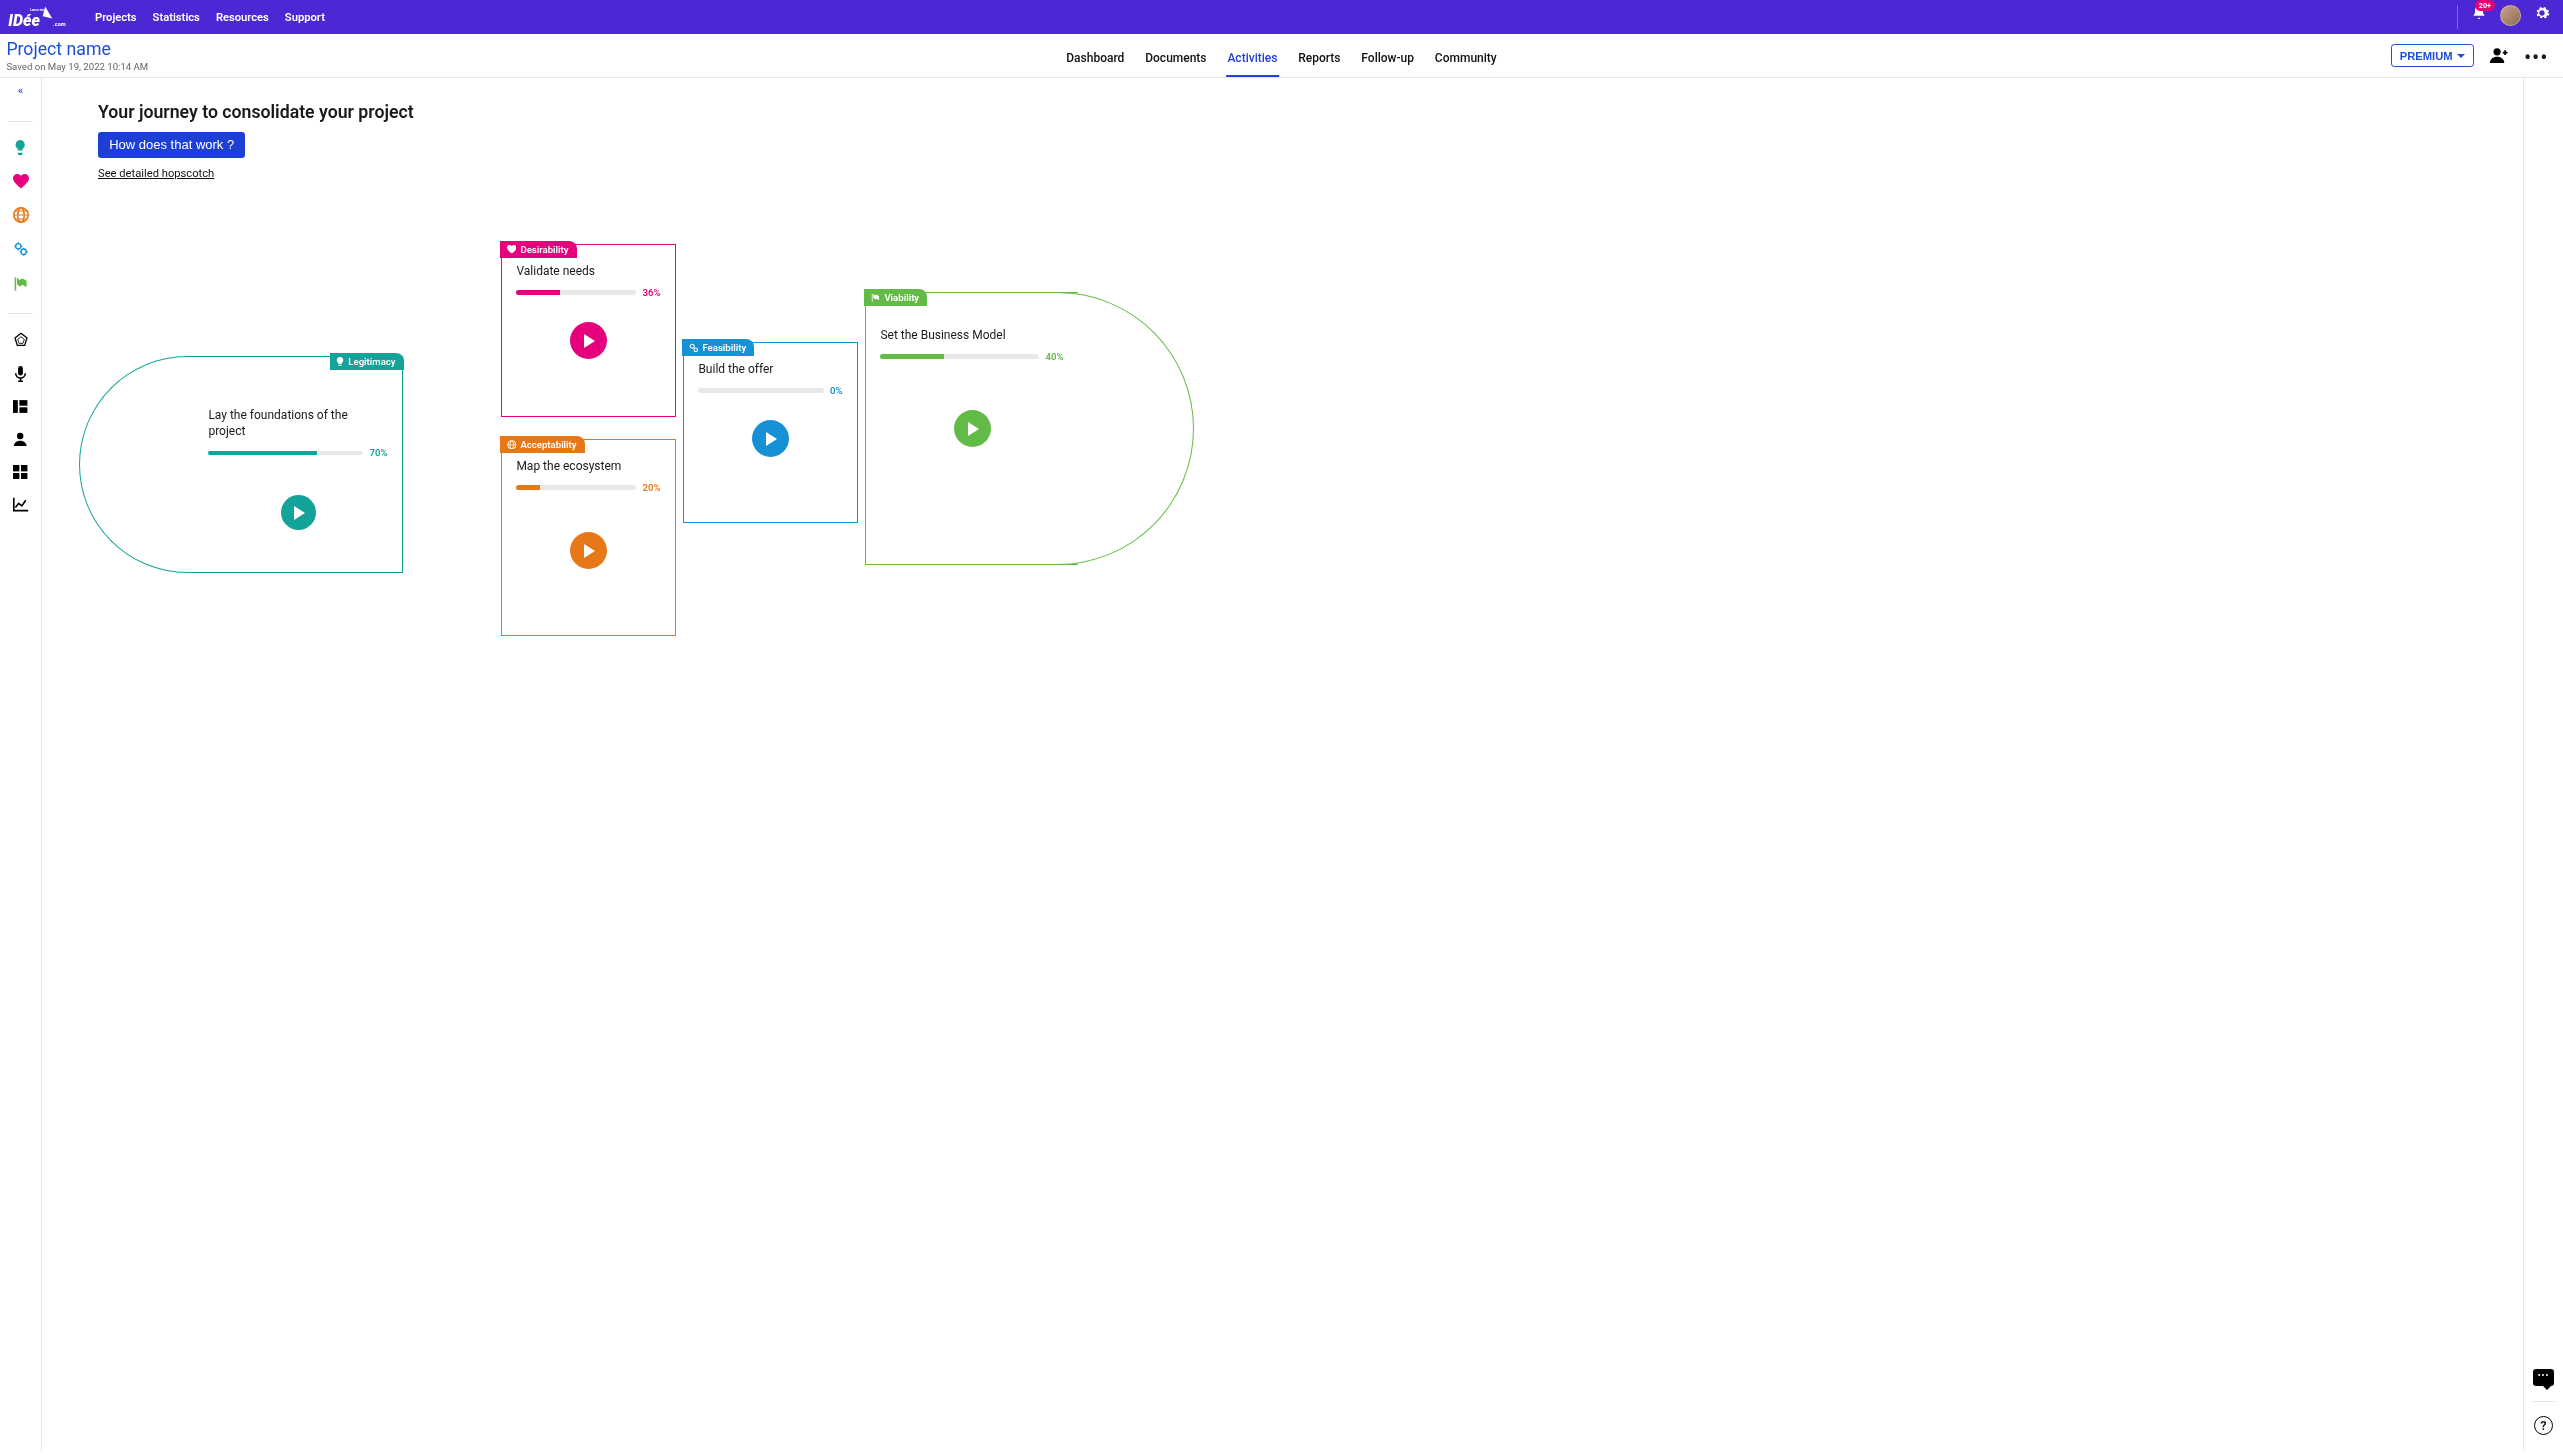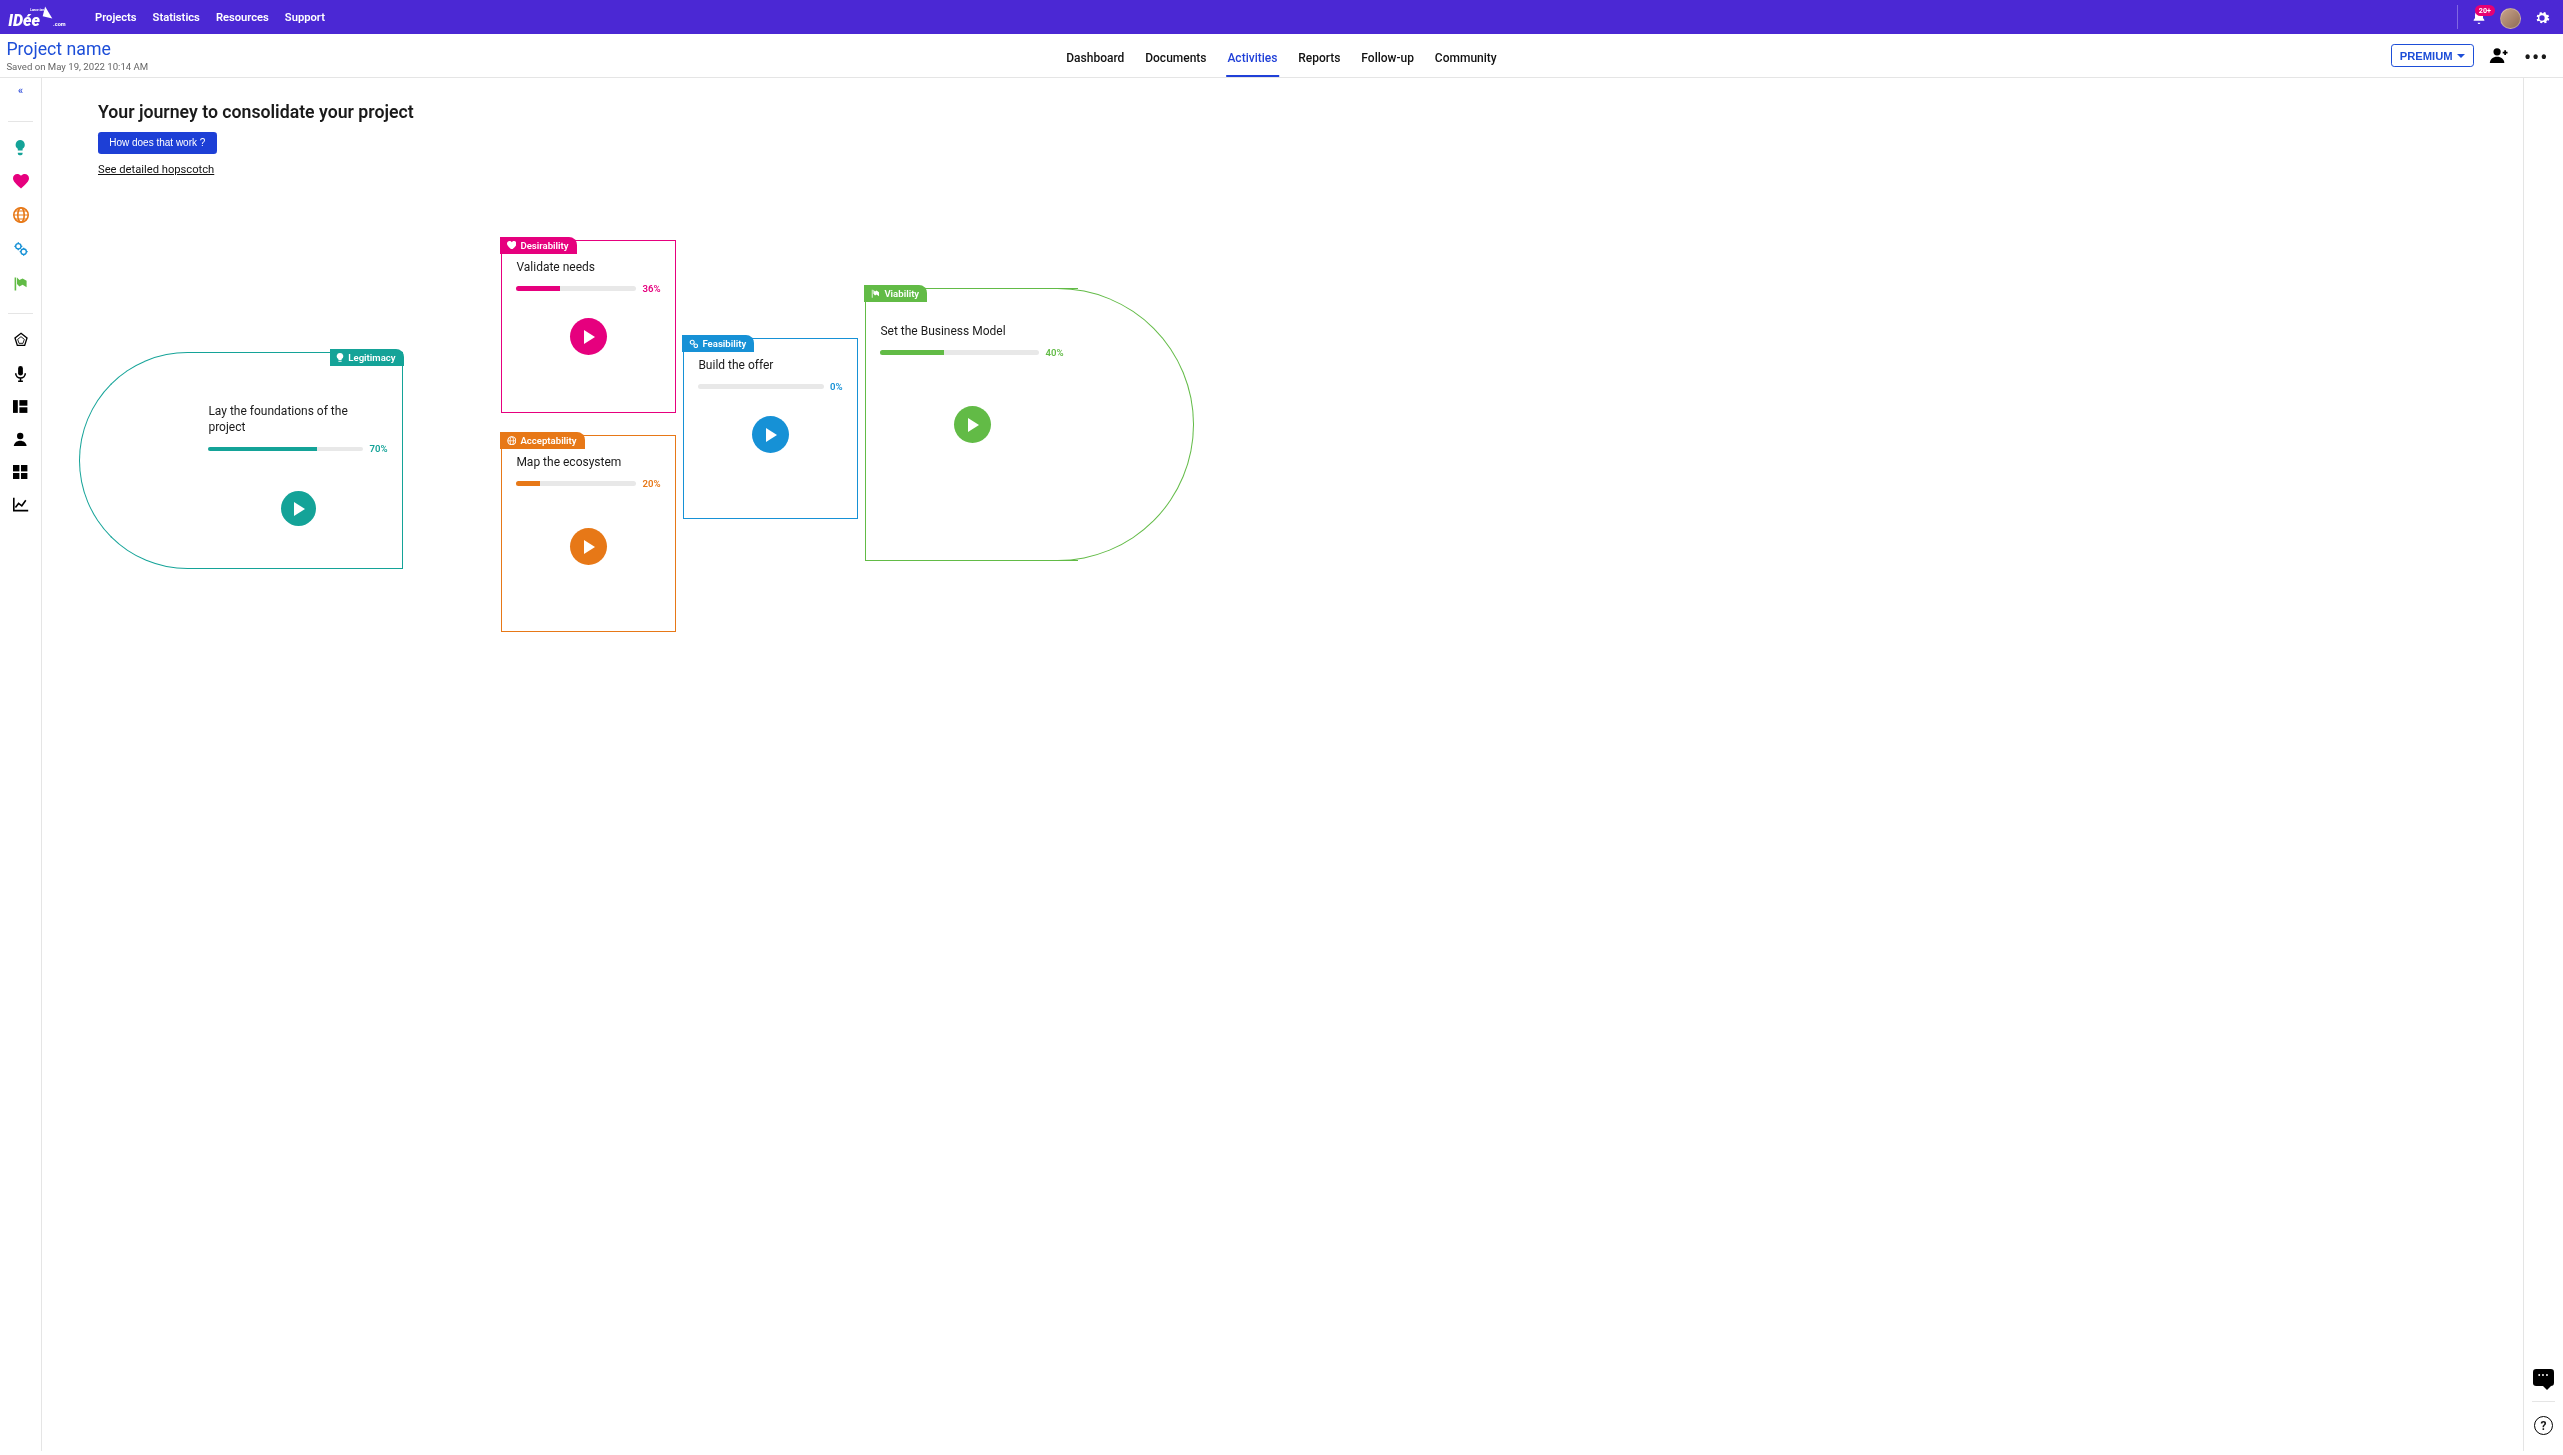--- a/index.html
+++ b/index.html
@@ -20,21 +20,21 @@
   
   .topbar {
     height:34px; background: var(--purple); display:flex; align-items:center;
     padding:0 13px 0 8px; color:#fff;
   }
   .logo { display:flex; align-items:flex-end; gap:1.6px; margin-right:24px;}
   .logo svg { display:block; }
   .mainnav { display:flex; gap:16px; font-size:11.2px; font-weight:600;}
   .mainnav a { color:#fff; text-decoration:none; cursor:pointer;}
   .topbar .spacer { flex:1; }
-  .top-right { display:flex; align-items:flex-end; gap:13px;}
+  .top-right { display:flex; align-items:flex-start; gap:13px;}
   .top-right .divider { width:0.8px; height:24px; background:rgba(255,255,255,.3);}
   .bell { position:relative; }
   .badge {
     position:absolute; top:-4.8px; right:-8px; background:#e60073; color:#fff;
     font-size:7.2px; font-weight:700; padding:0.8px 4px; border-radius:6.4px;
   }
   .avatar { width:21px; height:21px; border-radius:50%; background:linear-gradient(135deg,#c9a48a,#8f6b55); border:0.8px solid rgba(255,255,255,.3); cursor:pointer;}
   .gear, .bell { cursor:pointer; }
 
   
@@ -66,21 +66,21 @@
     width:42px; border-right:0.8px solid #e5e5e5; display:flex; flex-direction:column;
     align-items:center; padding:6.4px 0; gap:14.4px; font-size:14.4px;
   }
   .left-rail .collapse { color:#2040d8; font-size:11.2px; margin-bottom:6.4px; cursor:pointer; transform:scaleX(-1);}
   .left-rail .li { cursor:pointer; }
   .left-rail .sep { width:60%; height:0.8px; background:#e5e5e5; margin:3.2px 0;}
   .main { flex:1; overflow:auto; padding:24px 24px 48px 56px; position:relative;}
   .main h1 { font-size:17.7px; font-weight:600; margin:0 0 9.6px 0;}
   .how-btn {
     background:#1d3fd6; color:#fff; border:none; border-radius:3.2px; padding:5.6px 11.2px;
-    font-size:10px; cursor:pointer;
+    font-size:13px; cursor:pointer;
   }
   .see-link { display:block; margin-top:9.6px; color:#111; font-size:11.2px; text-decoration:underline; cursor:pointer; width:fit-content;}
 
   
   .right-rail { width:40px; border-left:0.8px solid #e5e5e5; display:flex; flex-direction:column; align-items:center; justify-content:flex-end; padding:16px 0; gap:14.4px;}
   .right-rail .sep { width:60%; height:0.8px; background:#e5e5e5;}
   .chat-bubble { width:21px; height:17.7px; background:#000; border-radius:3.2px; position:relative; cursor:pointer;}
   .chat-bubble::before{content:"•••"; color:#fff; font-size:8.8px; position:absolute; top:0.8px; left:50%; transform:translateX(-50%); letter-spacing:0.8px;}
   .chat-bubble::after{content:""; position:absolute; bottom:-4px; right:3.2px; border-left:4px solid transparent; border-right:4px solid transparent; border-top:4.8px solid #000;}
   .help-circle{ width:19px;height:19px;border:1.6px solid #000;border-radius:50%;display:flex;align-items:center;justify-content:center;font-weight:700;font-size:12px; cursor:pointer;}

